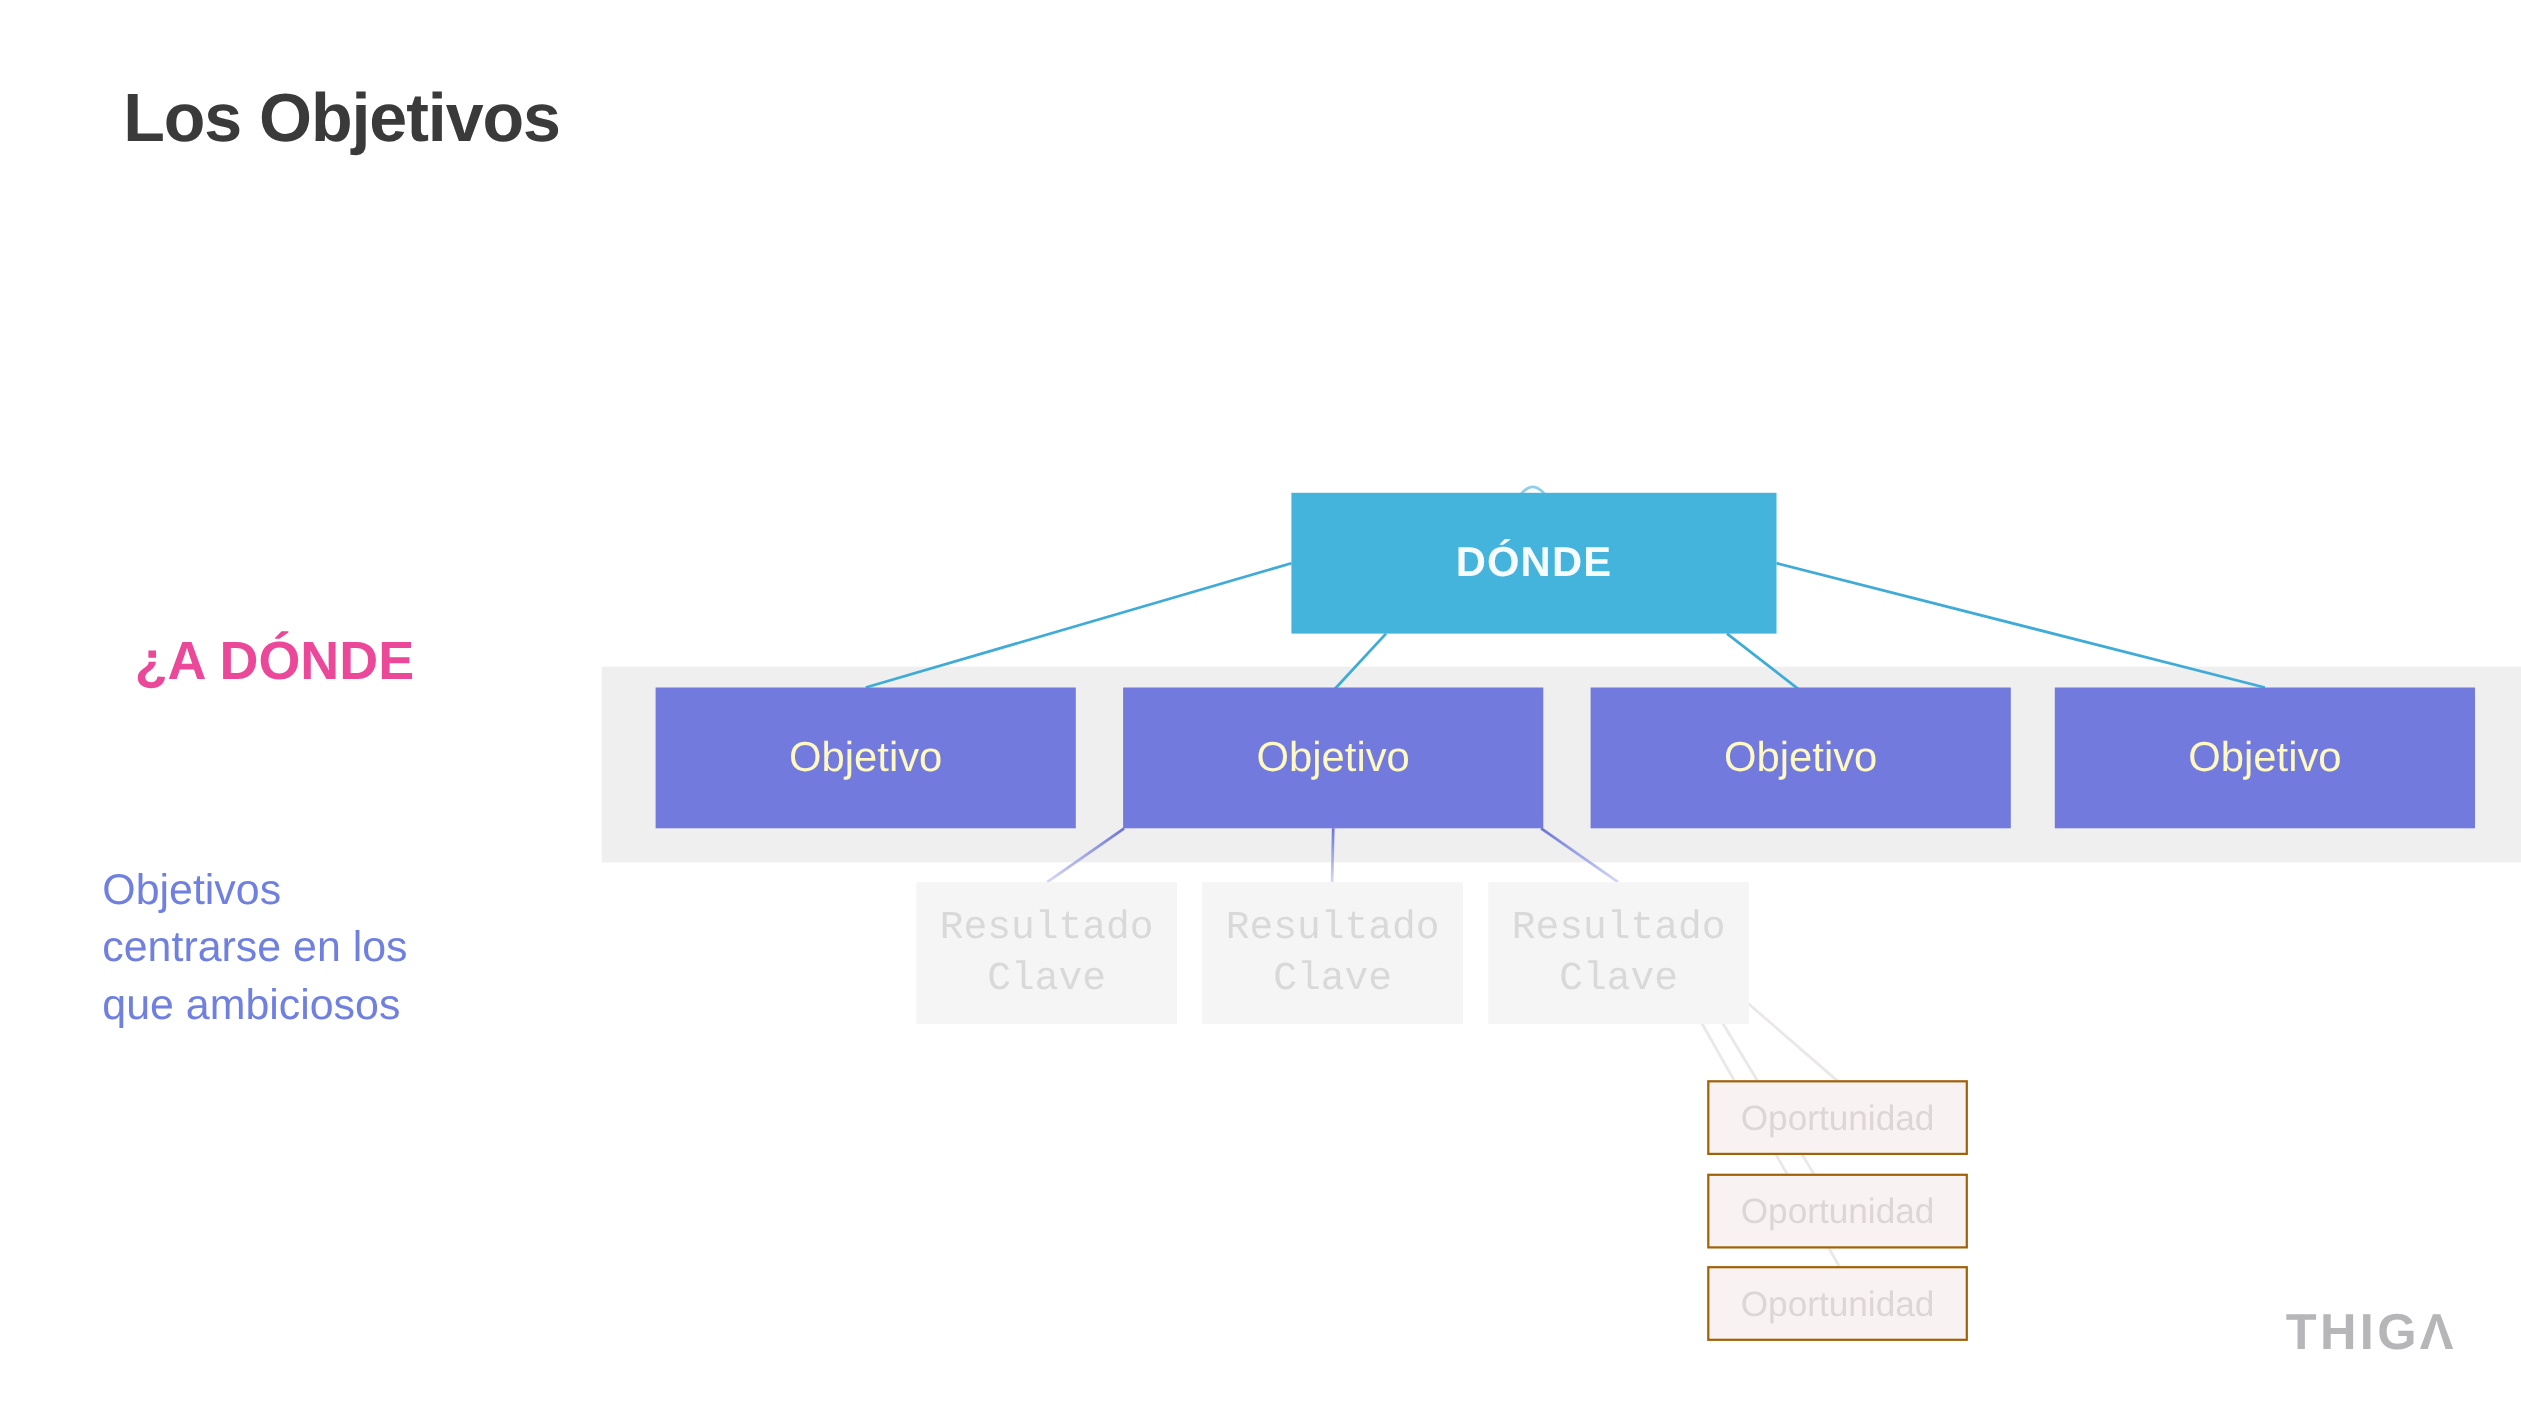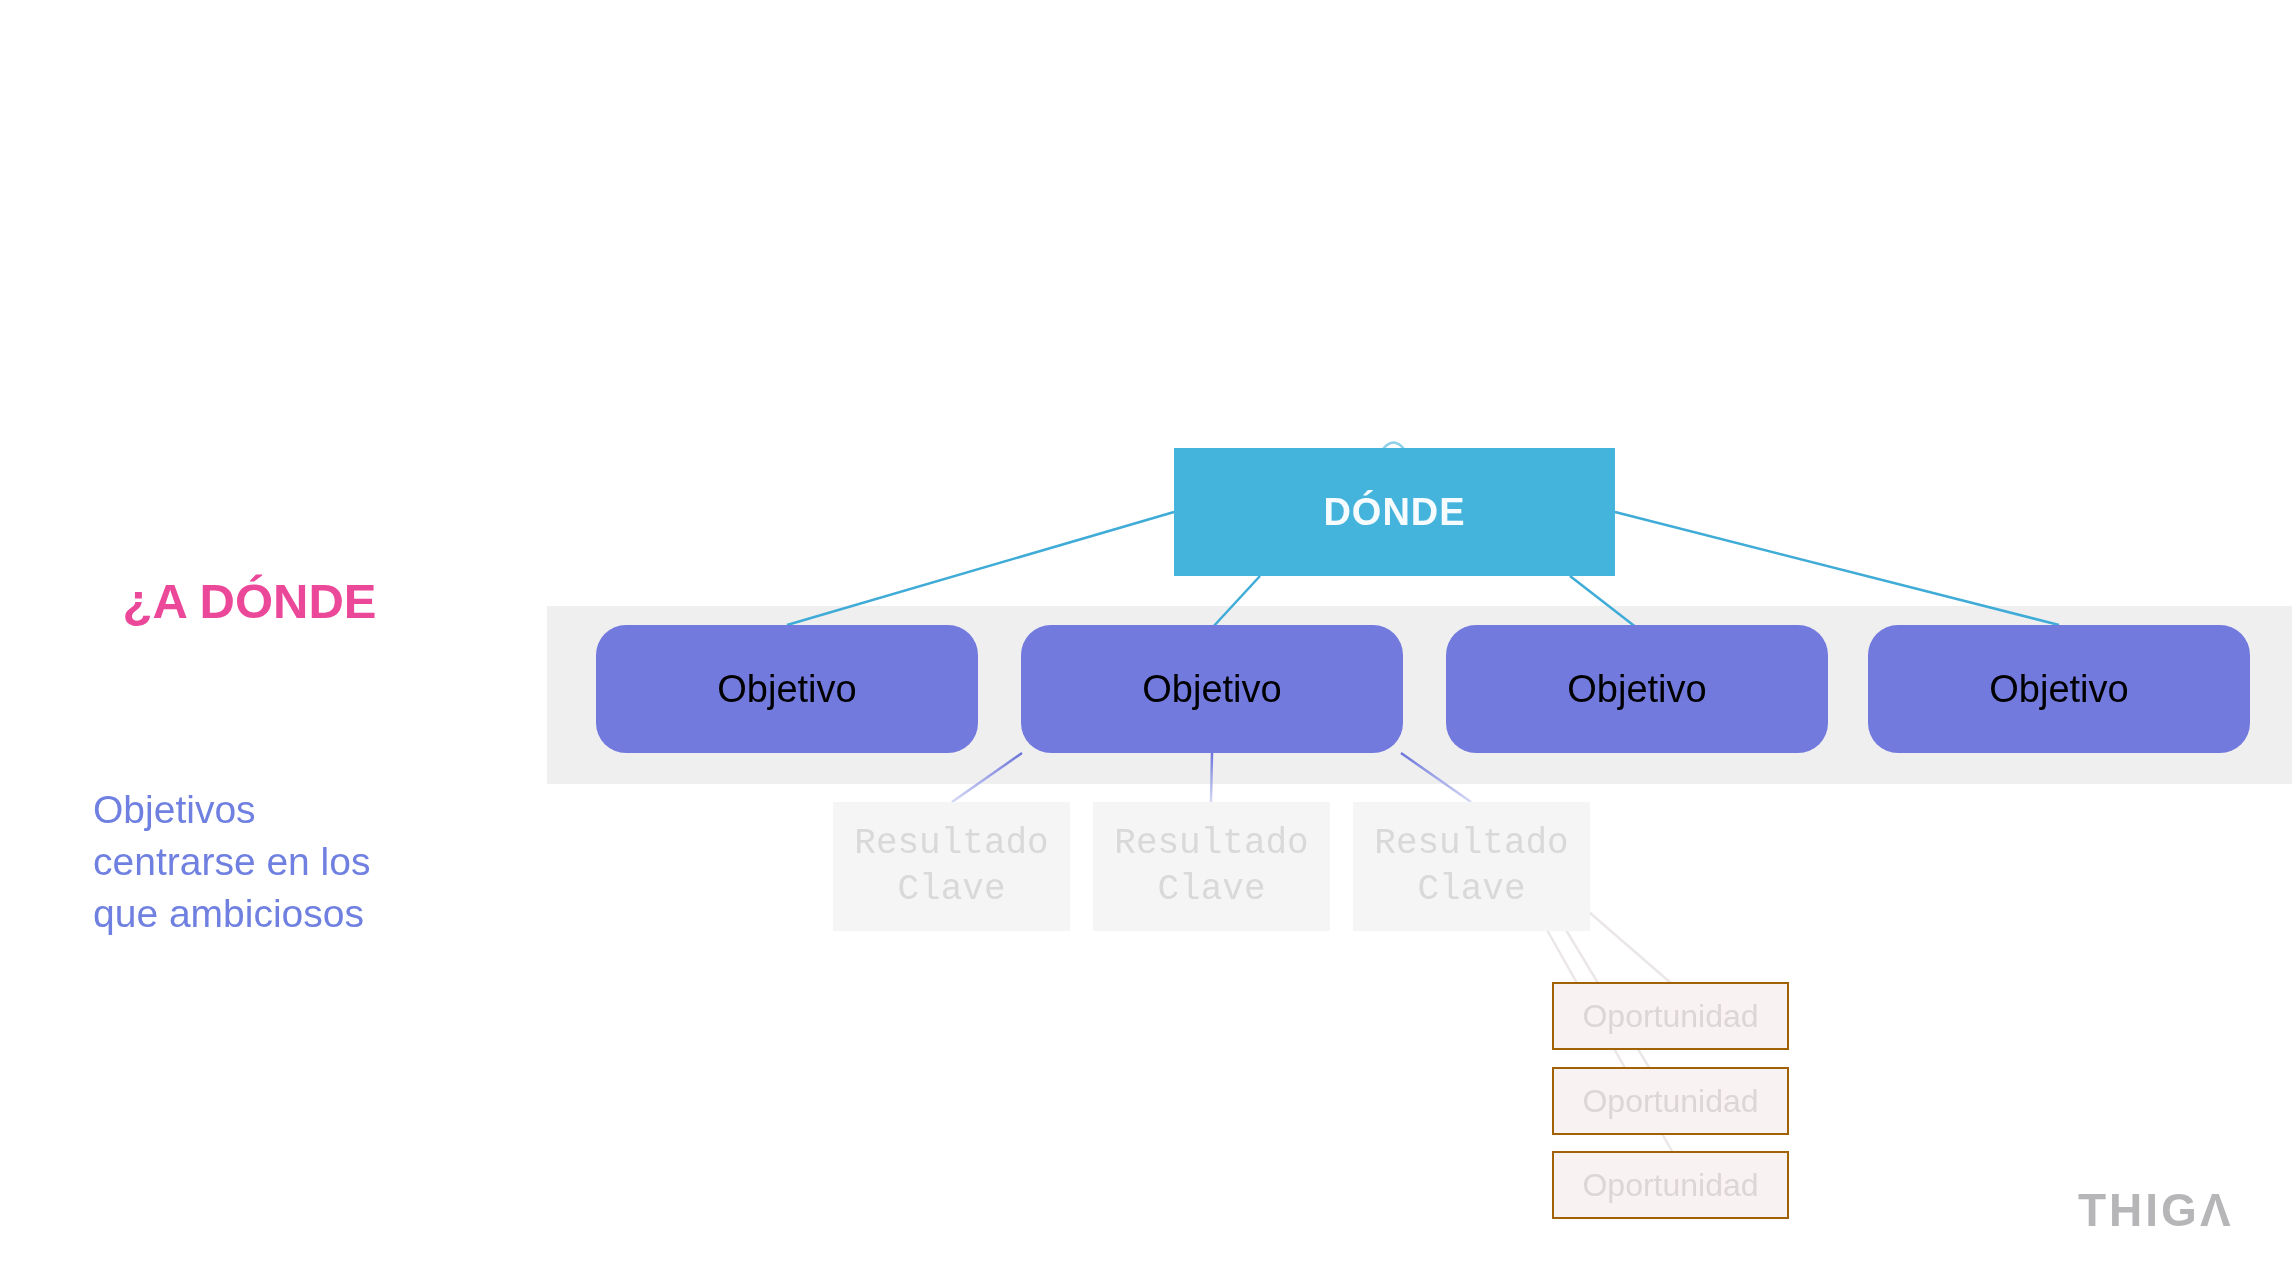--- a/index.html
+++ b/index.html
@@ -78,23 +78,22 @@
     color: #f6fbfe;
     font-size: 38px;
     font-weight: bold;
     letter-spacing: 1px;
   }
   .objetivo-node {
     top: 625px;
     width: 382px;
     height: 128px;
     background: #737ade;
-    color: #000000;
+    color: #fef9c3;
     font-size: 38px;
-    border-radius: 30px;
   }
   .objetivo-1 { left: 596px; }
   .objetivo-2 { left: 1021px; }
   .objetivo-3 { left: 1446px; }
   .objetivo-4 { left: 1868px; }
   .resultado-node {
     top: 802px;
     width: 237px;
     height: 129px;
     background: #f5f5f5;
@@ -127,20 +126,21 @@
     font-weight: bold;
     letter-spacing: 3px;
     color: #b6b6b9;
   }
 </style>
 </head>
 <body>
 
 <div class="canvas">
 
+  <div class="slide-title">Los Objetivos</div>
 
   <div class="sidebar-headline">
     <div>¿A DÓNDE</div>
   </div>
 
   <div class="sidebar-body">
     <div>Objetivos</div>
     <div>centrarse en los</div>
     <div>que ambiciosos</div>
   </div>

